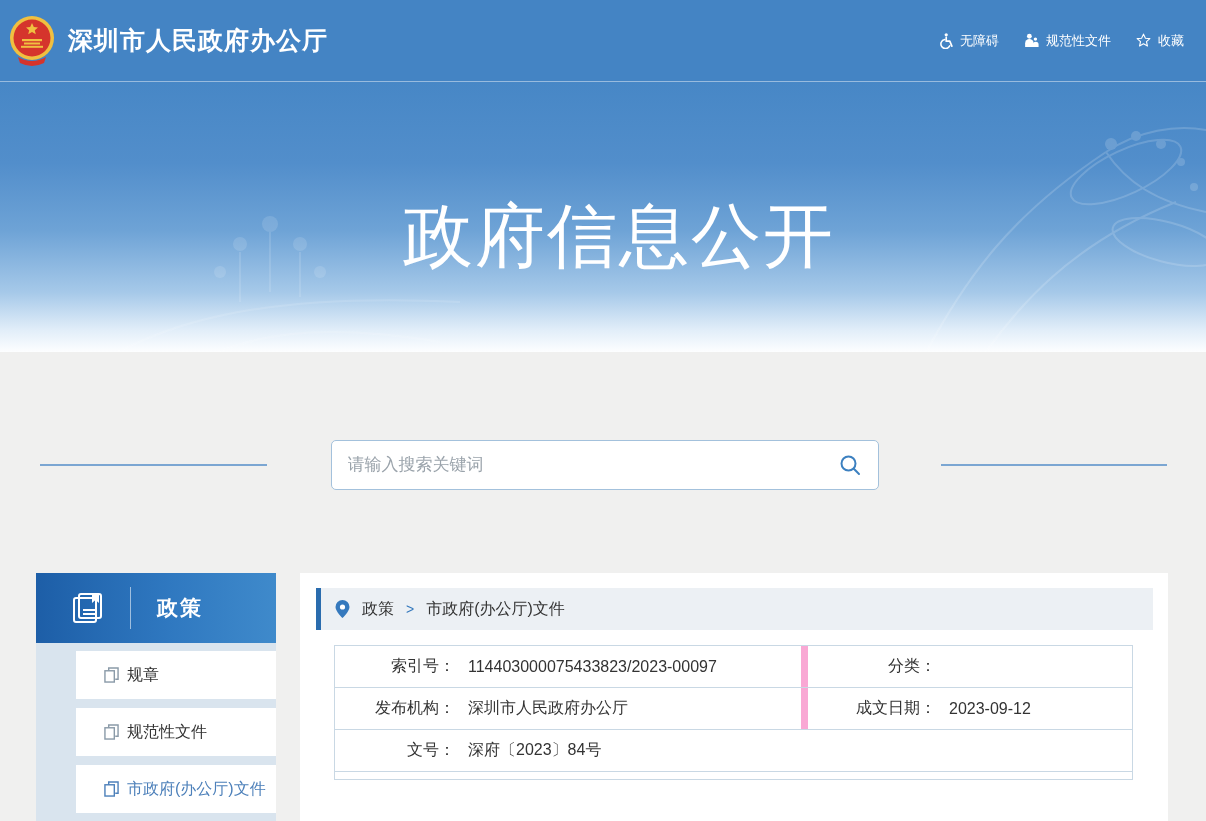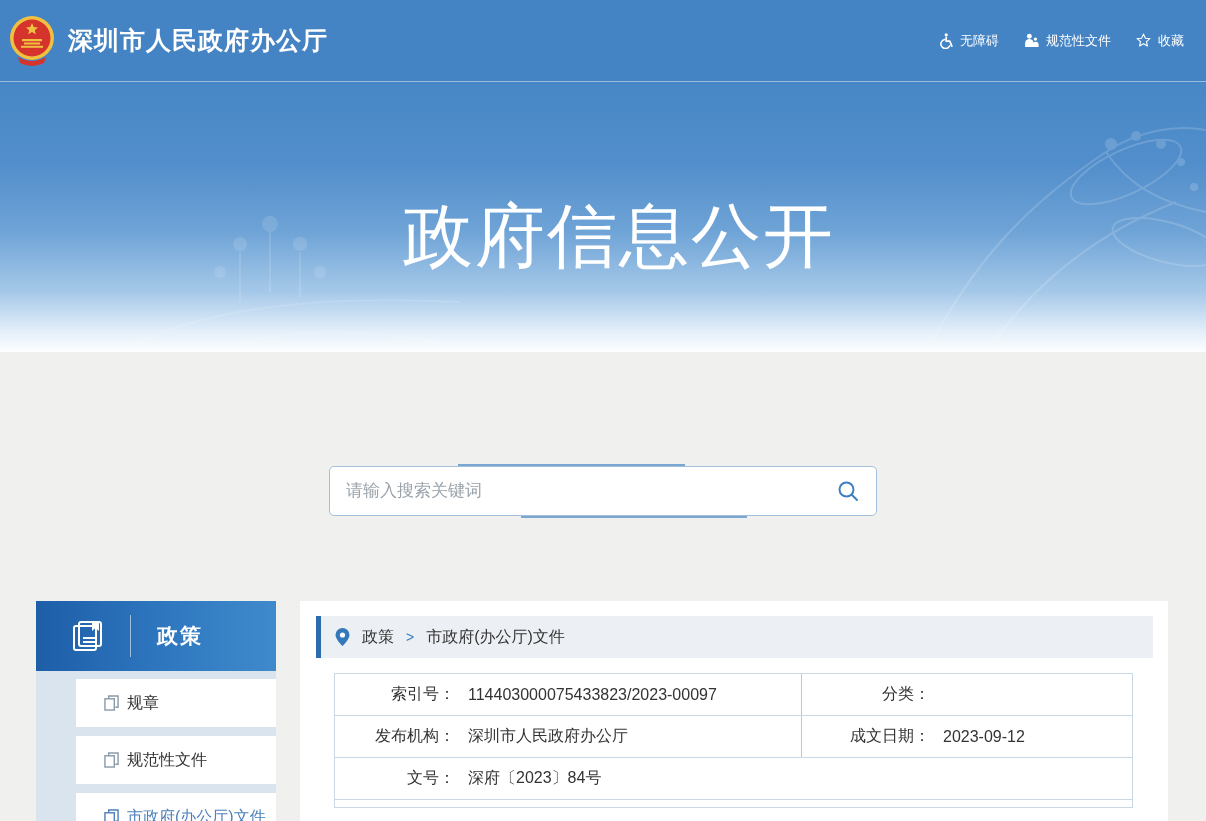--- a/index.html
+++ b/index.html
@@ -30,21 +30,21 @@
     position: absolute; top: 108px; left: 16px; width: 100%;
     text-align: center; color: #fff; font-size: 70px; font-weight: normal; letter-spacing: 2px;
   }
   .deco { position: absolute; opacity: .16; }
   .deco-right { right: -30px; top: 10px; }
   .deco-left { left: 60px; bottom: -40px; opacity: .12; }
 
   
   .main-section { height: 469px; overflow: hidden; background: #f0f0ef; }
 
-  .search-row { padding-top: 112px; display: flex; align-items: center; justify-content: center; flex-direction: column; }
+  .search-row { padding-top: 88px; display: flex; align-items: center; justify-content: center; }
   .deco-line { height: 2px; background: #7ba6d2; align-self: center; }
   .deco-line.left { width: 227px; margin-right: 64px; }
   .deco-line.right { width: 226px; margin-left: 62px; }
   .search-box {
     width: 548px; height: 50px; background: #fff;
     border: 1px solid #a3c1dc; border-radius: 5px;
     display: flex; align-items: center; padding: 0 16px;
   }
   .search-box input {
     flex: 1; border: none; outline: none; font-size: 17px; color: #333;
@@ -84,21 +84,21 @@
   .breadcrumb svg { width: 15px; height: 18px; margin-right: 12px; }
   .crumb { cursor: pointer; }
   .crumb-sep { color: #3579bd; margin: 0 12px; font-size: 14px; }
 
   
   .doc-table { margin: 15px 0 0 34px; width: 799px; border: 1px solid #c9d8e4; font-size: 16px; color: #333; }
   .t-row { display: flex; border-top: 1px solid #c9d8e4; }
   .t-row:first-child { border-top: none; }
   .t-cell { display: flex; align-items: center; height: 41px; }
   .t-cell.left { width: 466px; }
-  .t-cell.right { flex: 1; border-left: 1px solid #f9a8d4; align-items: center; }
+  .t-cell.right { flex: 1; border-left: 7px solid #f9a8d4; align-items: center; }
   .t-cell.full { width: 100%; }
   .t-label { width: 120px; text-align: right; flex: 0 0 auto; }
   .t-cell.right .t-label { width: 128px; }
   .t-value { margin-left: 13px; }
   .hl { font-weight: bold; }
   .t-row.stub { height: 8px; }
 </style>
 </head>
 <body>
 

